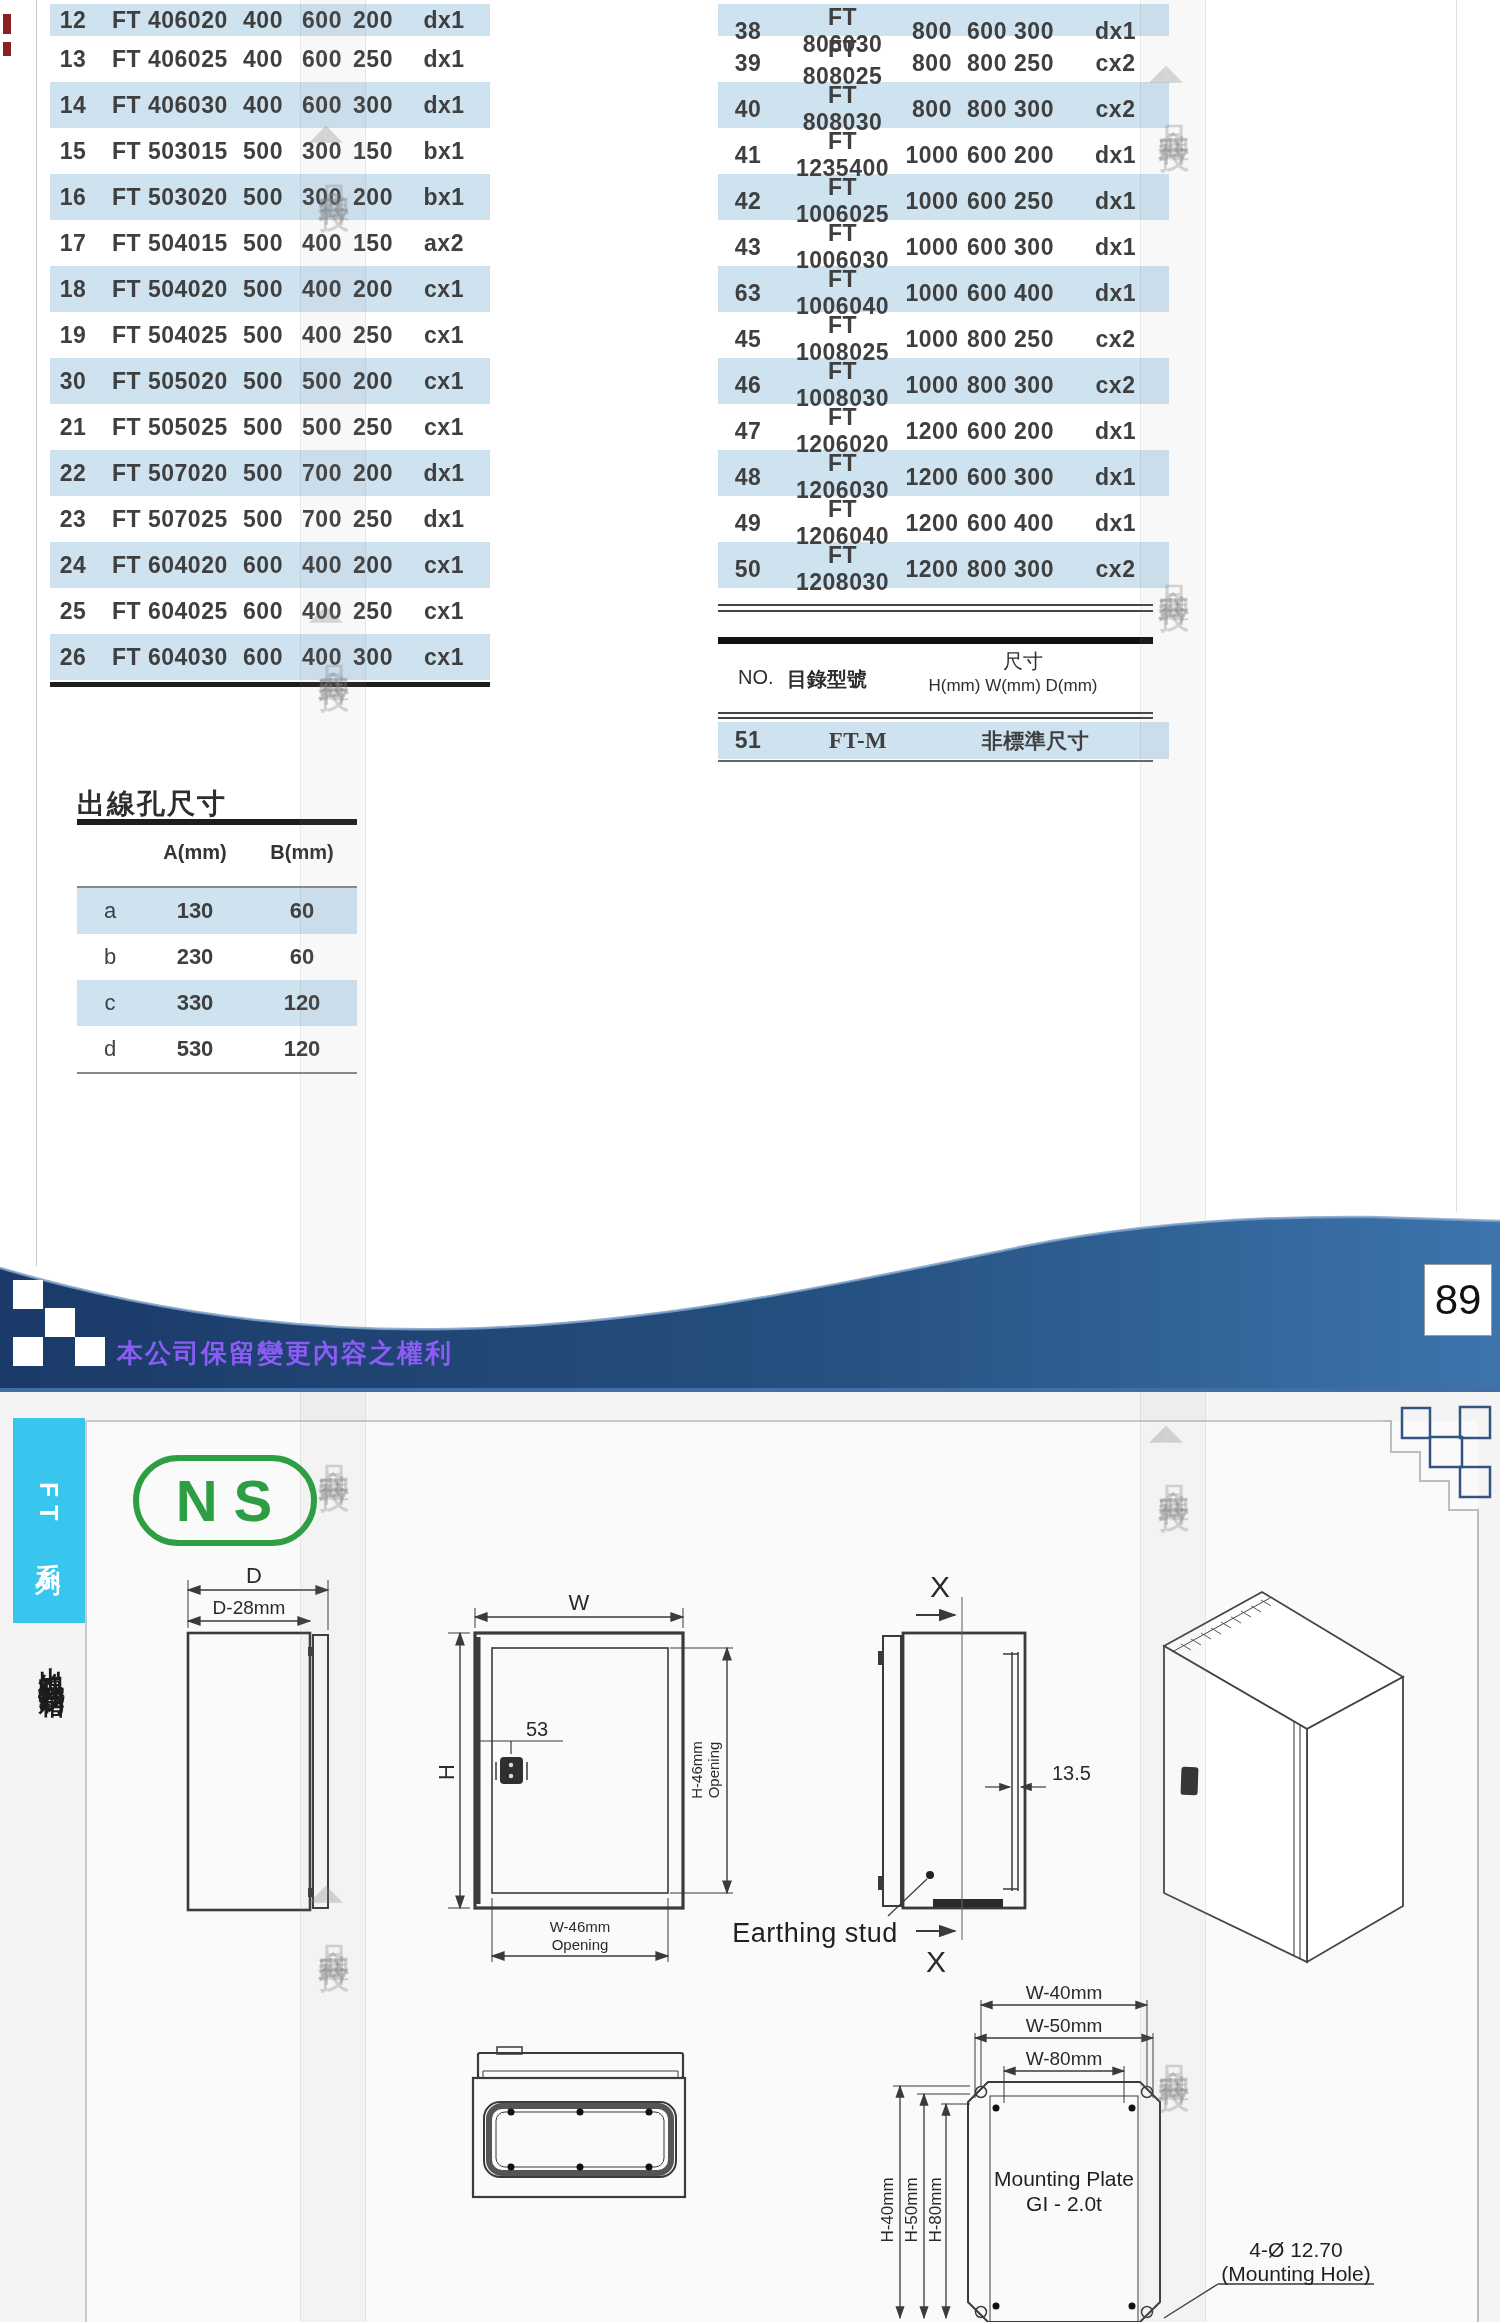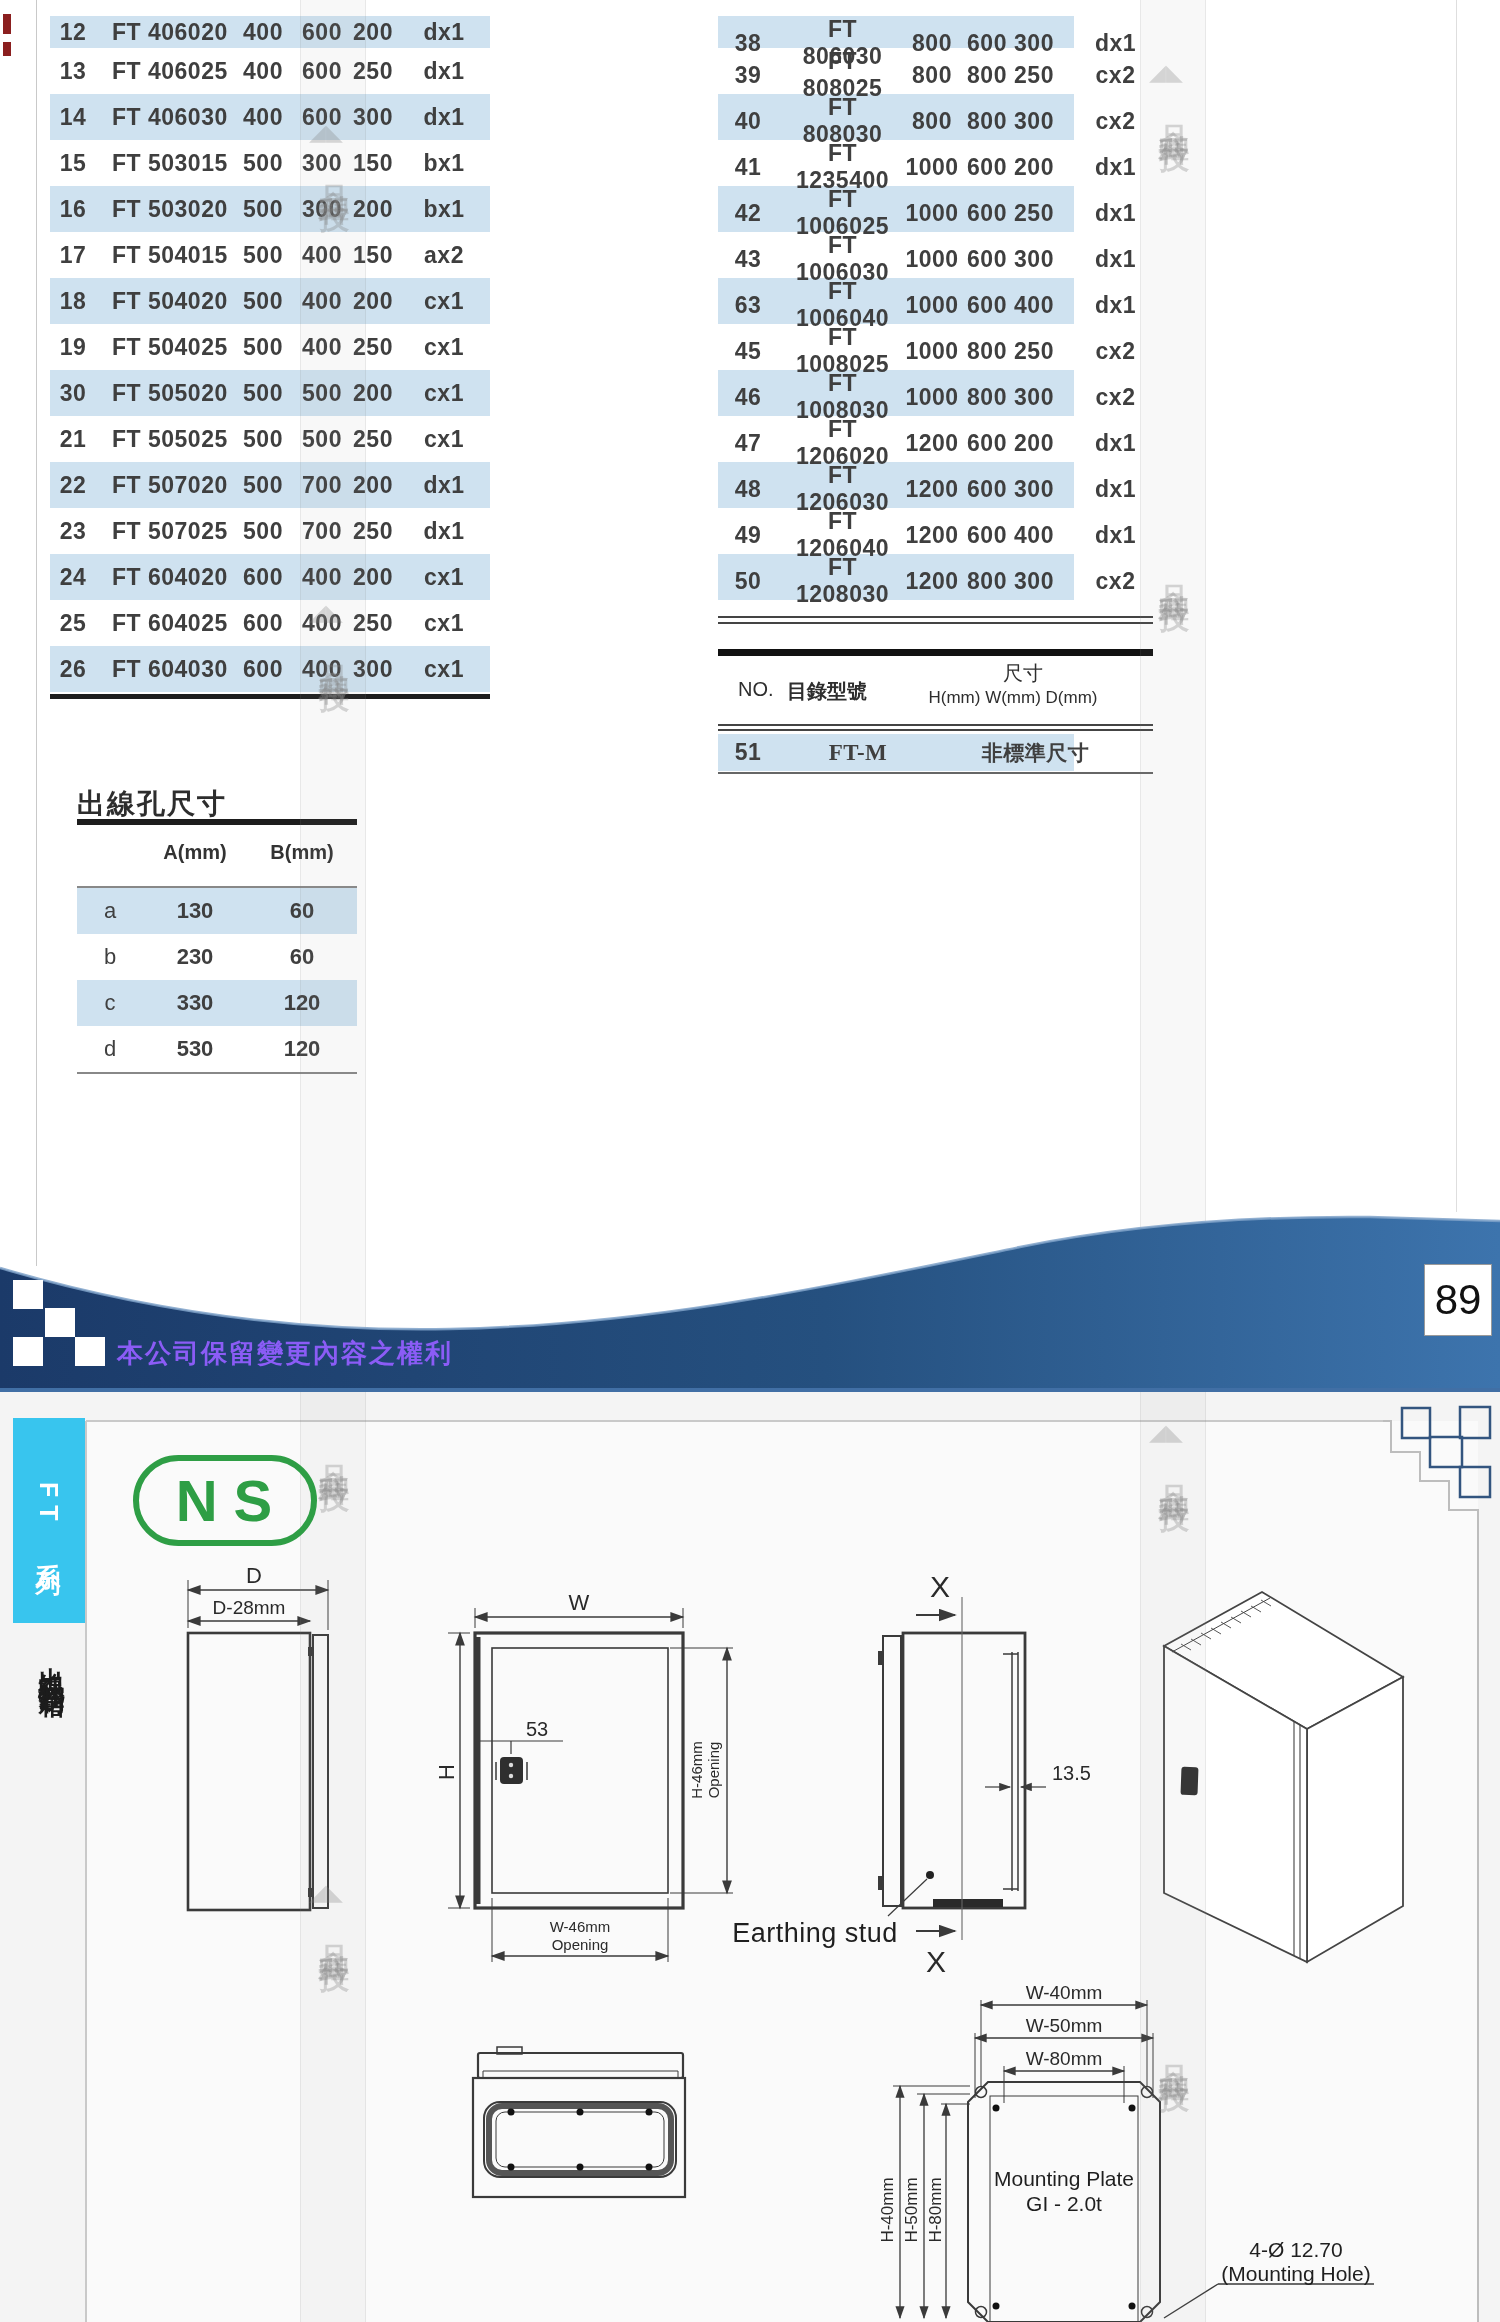--- a/index.html
+++ b/index.html
@@ -1,23 +1,23 @@
 <!DOCTYPE html>
 <html><head>
 <meta charset="utf-8">
 <style>
   html,body{margin:0;padding:0;background:#fff;}
   .page{position:relative;width:1500px;height:2322px;overflow:hidden;background:#fff;
         font-family:"Liberation Sans",sans-serif;}
   .abs{position:absolute;}
   
-  .ctable{position:absolute;top:16px;}
+  .ctable{position:absolute;top:4px;}
   .trow{display:grid;align-items:center;}
   .ltable .trow{grid-template-columns:46px 134px 66px 52px 50px 92px;width:440px;}
-  .rtable .trow{grid-template-columns:60px 122px 64px 46px 48px 95px;width:356px;}
+  .rtable .trow{grid-template-columns:60px 122px 64px 46px 48px 95px;width:451px;}
   .trow{height:46px;}
   .trow.h32{height:32px;}
   .trow.blue{background:#cfe2f0;}
   .trow .c{font-size:23px;font-weight:bold;color:#3f3f3f;letter-spacing:.5px;text-align:center;}
   .trow .model{text-align:left;padding-left:16px;}
   .rtable .trow .model{padding-left:7px;text-align:center;}
   .rtable .trow .code{padding-left:20px;}
   .thick-line{position:absolute;height:5px;background:#1d1d1d;}
   .dbl-line{position:absolute;height:2px;background:#444;}
   .thin-line{position:absolute;height:2px;background:#666;}

